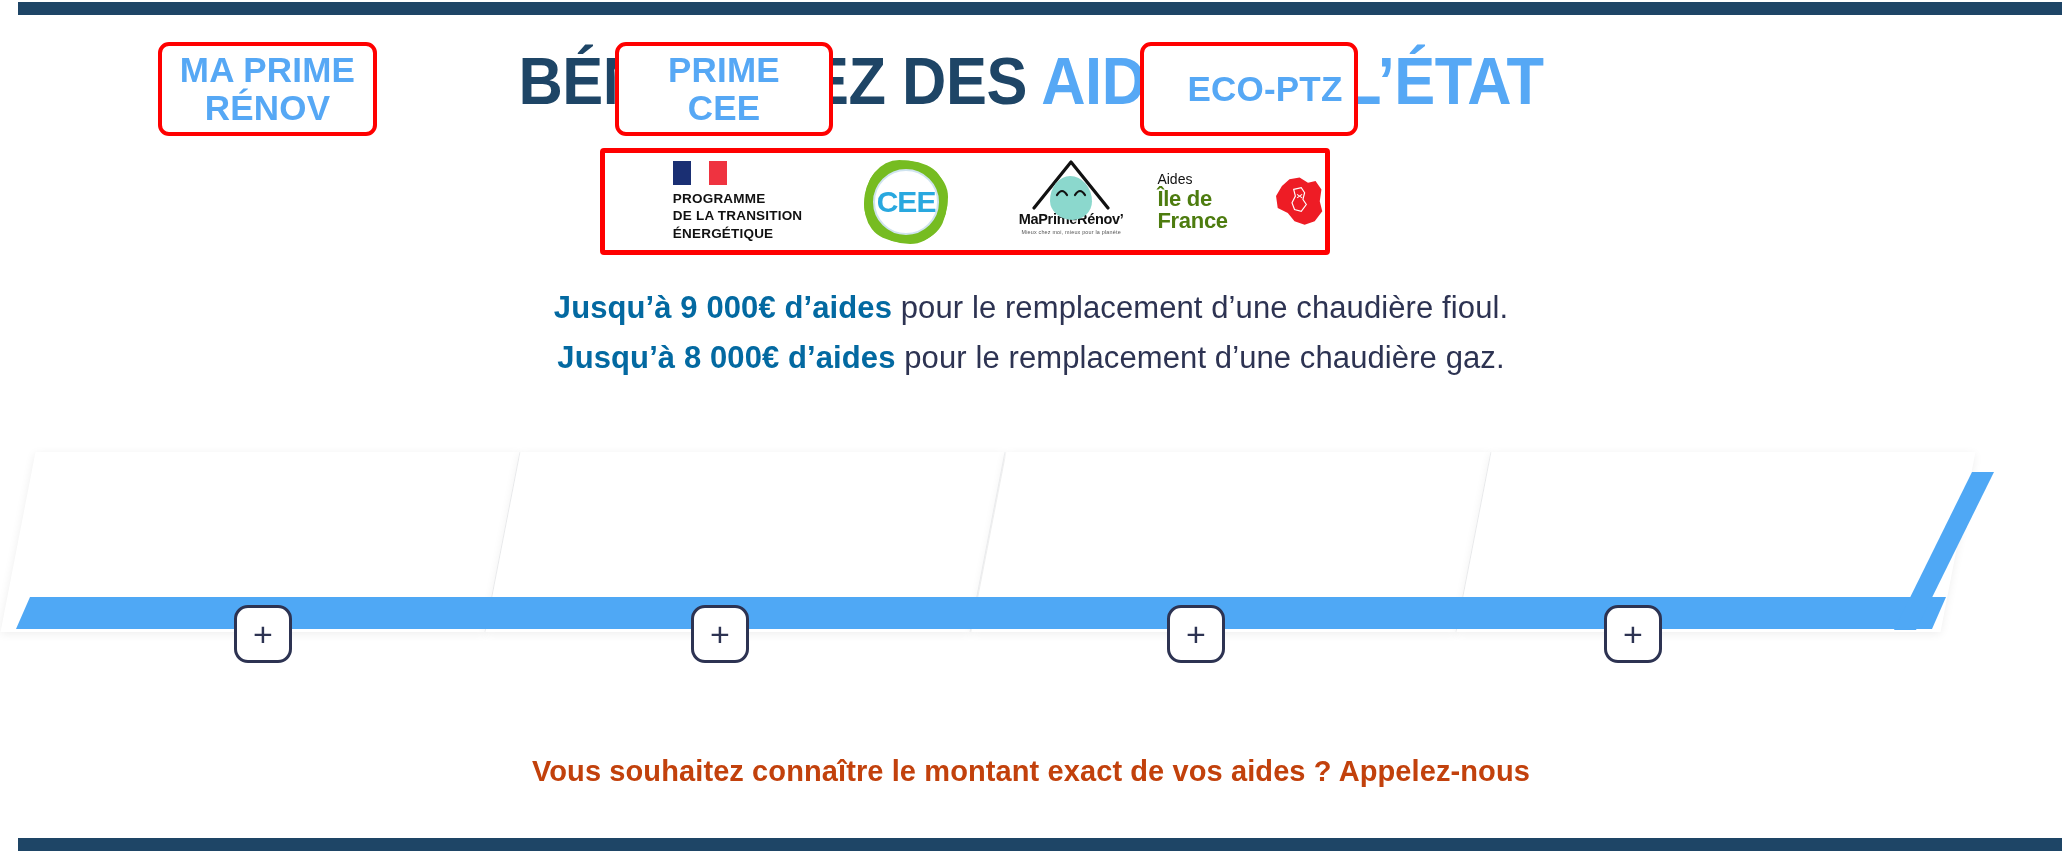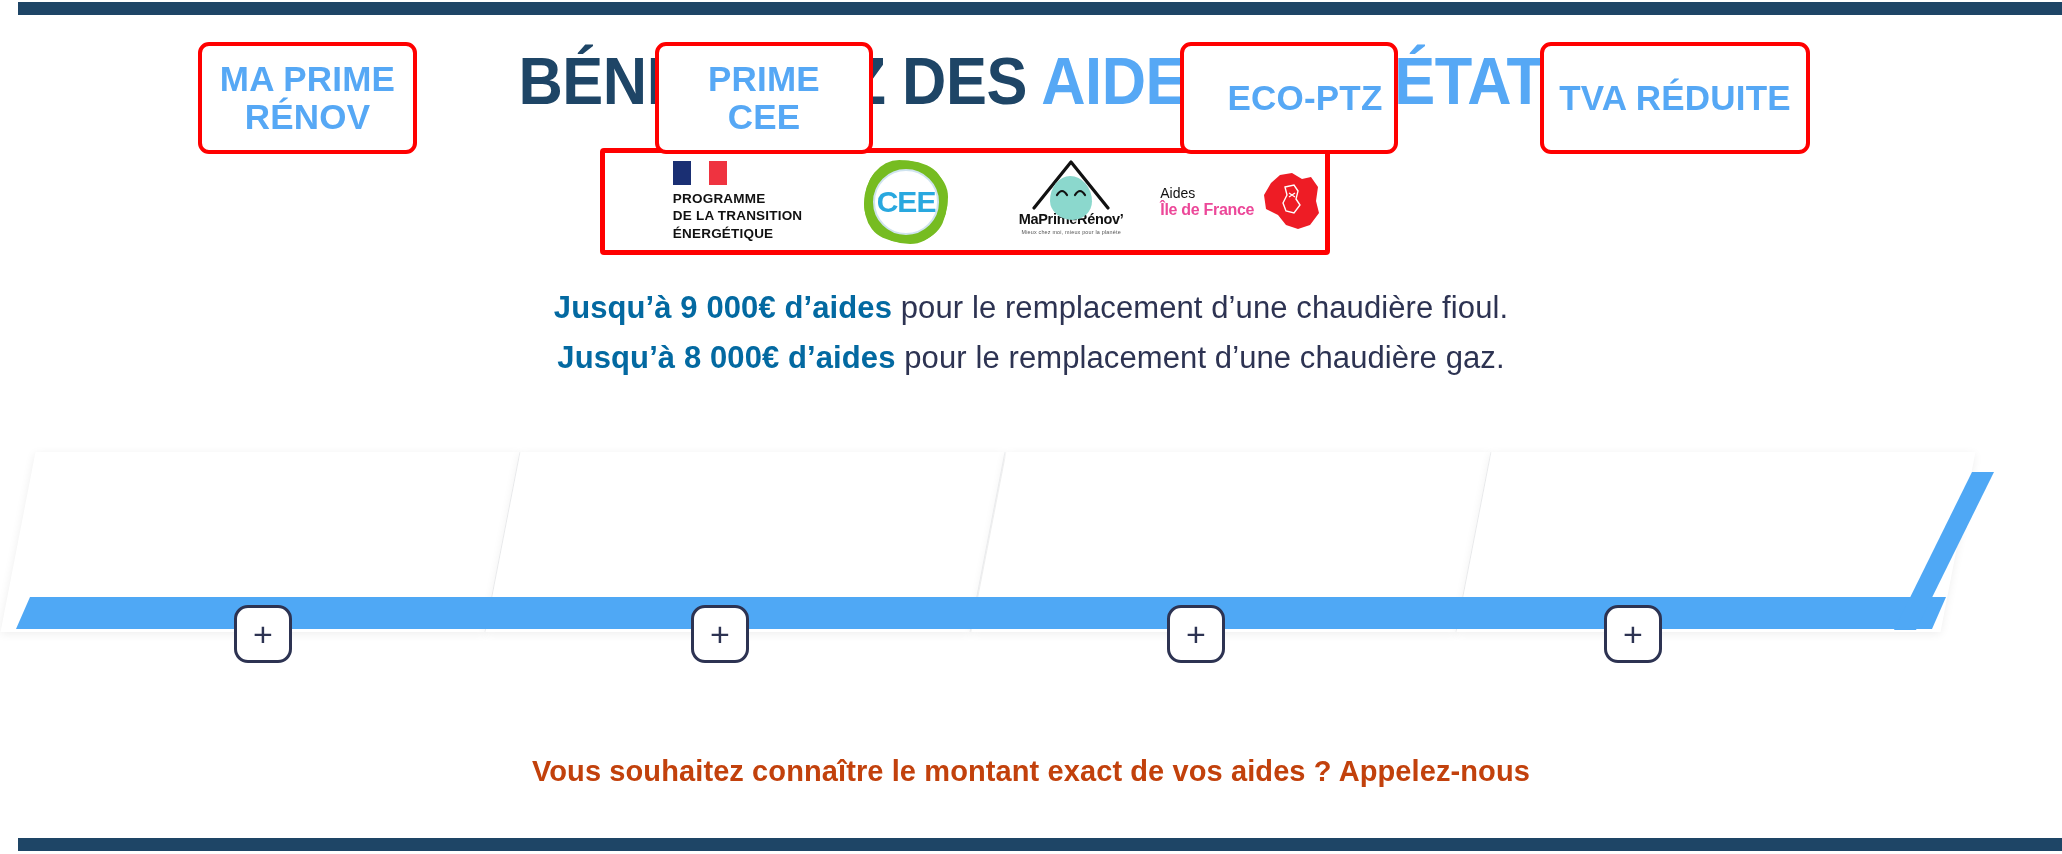--- a/index.html
+++ b/index.html
@@ -102,21 +102,21 @@
 
   
   .idf { display: flex; align-items: center; gap: 4px; }
   .idf .txt { text-align: left; line-height: 1; }
   .idf .a {
     font-family: "Liberation Sans", sans-serif;
     font-size: 14px; color: #111; display: block; margin-bottom: 2px;
   }
   .idf .b {
     font-family: "Liberation Sans", sans-serif;
-    font-weight: 700; font-size: 16px; color: #ec4899; letter-spacing: -0.3px; display: block;
+    font-weight: 700; font-size: 22px; color: #4d7c0f; letter-spacing: -0.3px; display: block;
   }
 
   
   .subs { position: absolute; left: 0; top: 283px; width: 2062px; text-align: center; }
   .sub-line {
     font-family: "Liberation Sans Narrow", "Liberation Sans", sans-serif;
     font-size: 31px; color: #2d3352; line-height: 1.62;
     letter-spacing: 0.1px; white-space: nowrap;
   }
   .sub-line b { font-weight: 700; color: #0369a1; }
@@ -148,26 +148,25 @@
     position: absolute; left: 1880px; top: 32px;
     width: 150px; height: 158px;
     background: #4fa8f5;
     clip-path: polygon(92px 0, 114px 0, 36px 158px, 14px 158px);
   }
 
   
   .cards { position: absolute; left: 0; top: 0; width: 2062px; height: 220px; }
   .card {
     position: absolute; top: 42px;
-    height: 112px;
+    height: 94px;
     border: 4px solid #ff0000; border-radius: 11px;
     background: #fff;
     display: flex; align-items: center; justify-content: center;
     text-align: center;
-    margin-left: 40px;
   }
   .card .lbl {
     font-family: "Liberation Sans Narrow", "Liberation Sans", sans-serif;
     font-weight: 700; font-size: 35px; line-height: 1.08;
     color: #56a8f5; letter-spacing: 0.2px;
   }
   .card.c0 { left: 158px; width: 219px; }
   .card.c1 { left: 615px; width: 218px; }
   .card.c2 { left: 1140px; width: 218px; padding-left: 32px; }
   .card.c3 { left: 1500px; width: 270px; }
@@ -298,25 +297,20 @@
       <span class="lbl">
         <span>PRIME</span><br>
         <span>CEE</span>
       </span>
     </div>
     <div class="card c2">
       <span class="lbl">
         <span>ECO-PTZ</span>
       </span>
     </div>
-    <div class="card c3">
-      <span class="lbl">
-        <span>TVA RÉDUITE</span>
-      </span>
-    </div>
   </div>
 
   <div class="plus-btn p0">+</div>
   <div class="plus-btn p1">+</div>
   <div class="plus-btn p2">+</div>
   <div class="plus-btn p3">+</div>
 
   <div class="footer">Vous souhaitez connaître le montant exact de vos aides ? Appelez-nous</div>
 
   <div class="rule bottom"></div>

